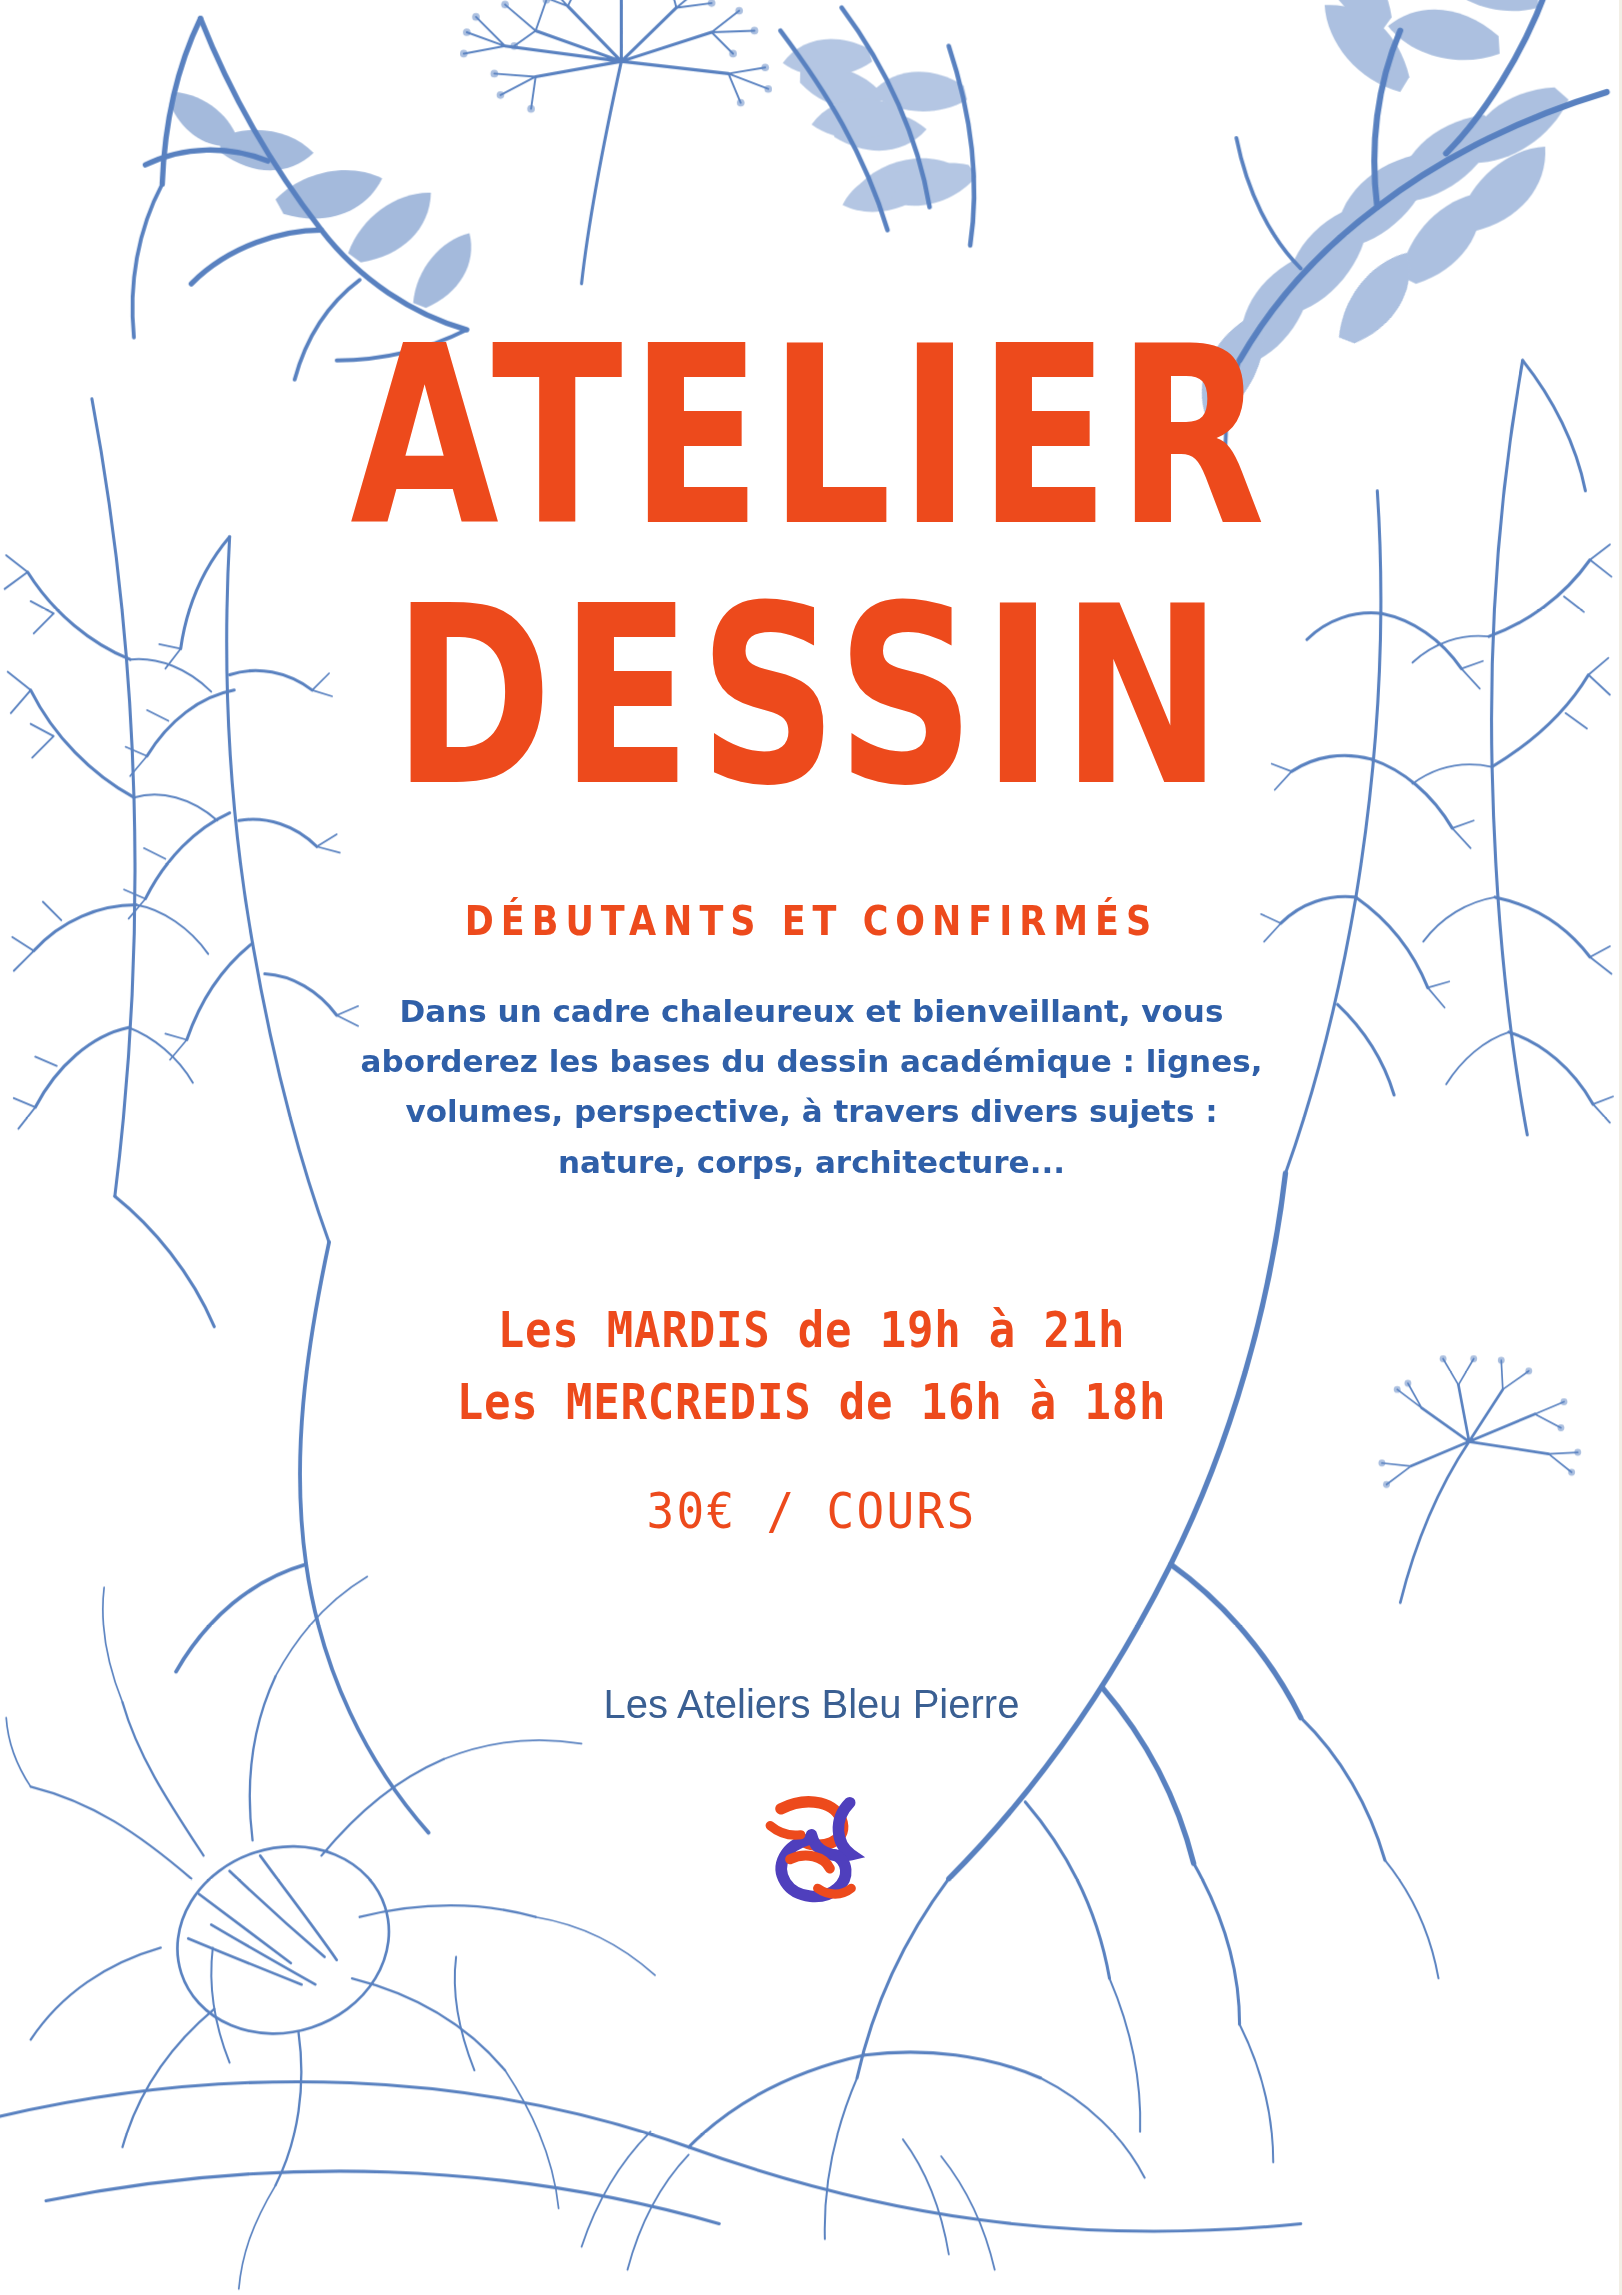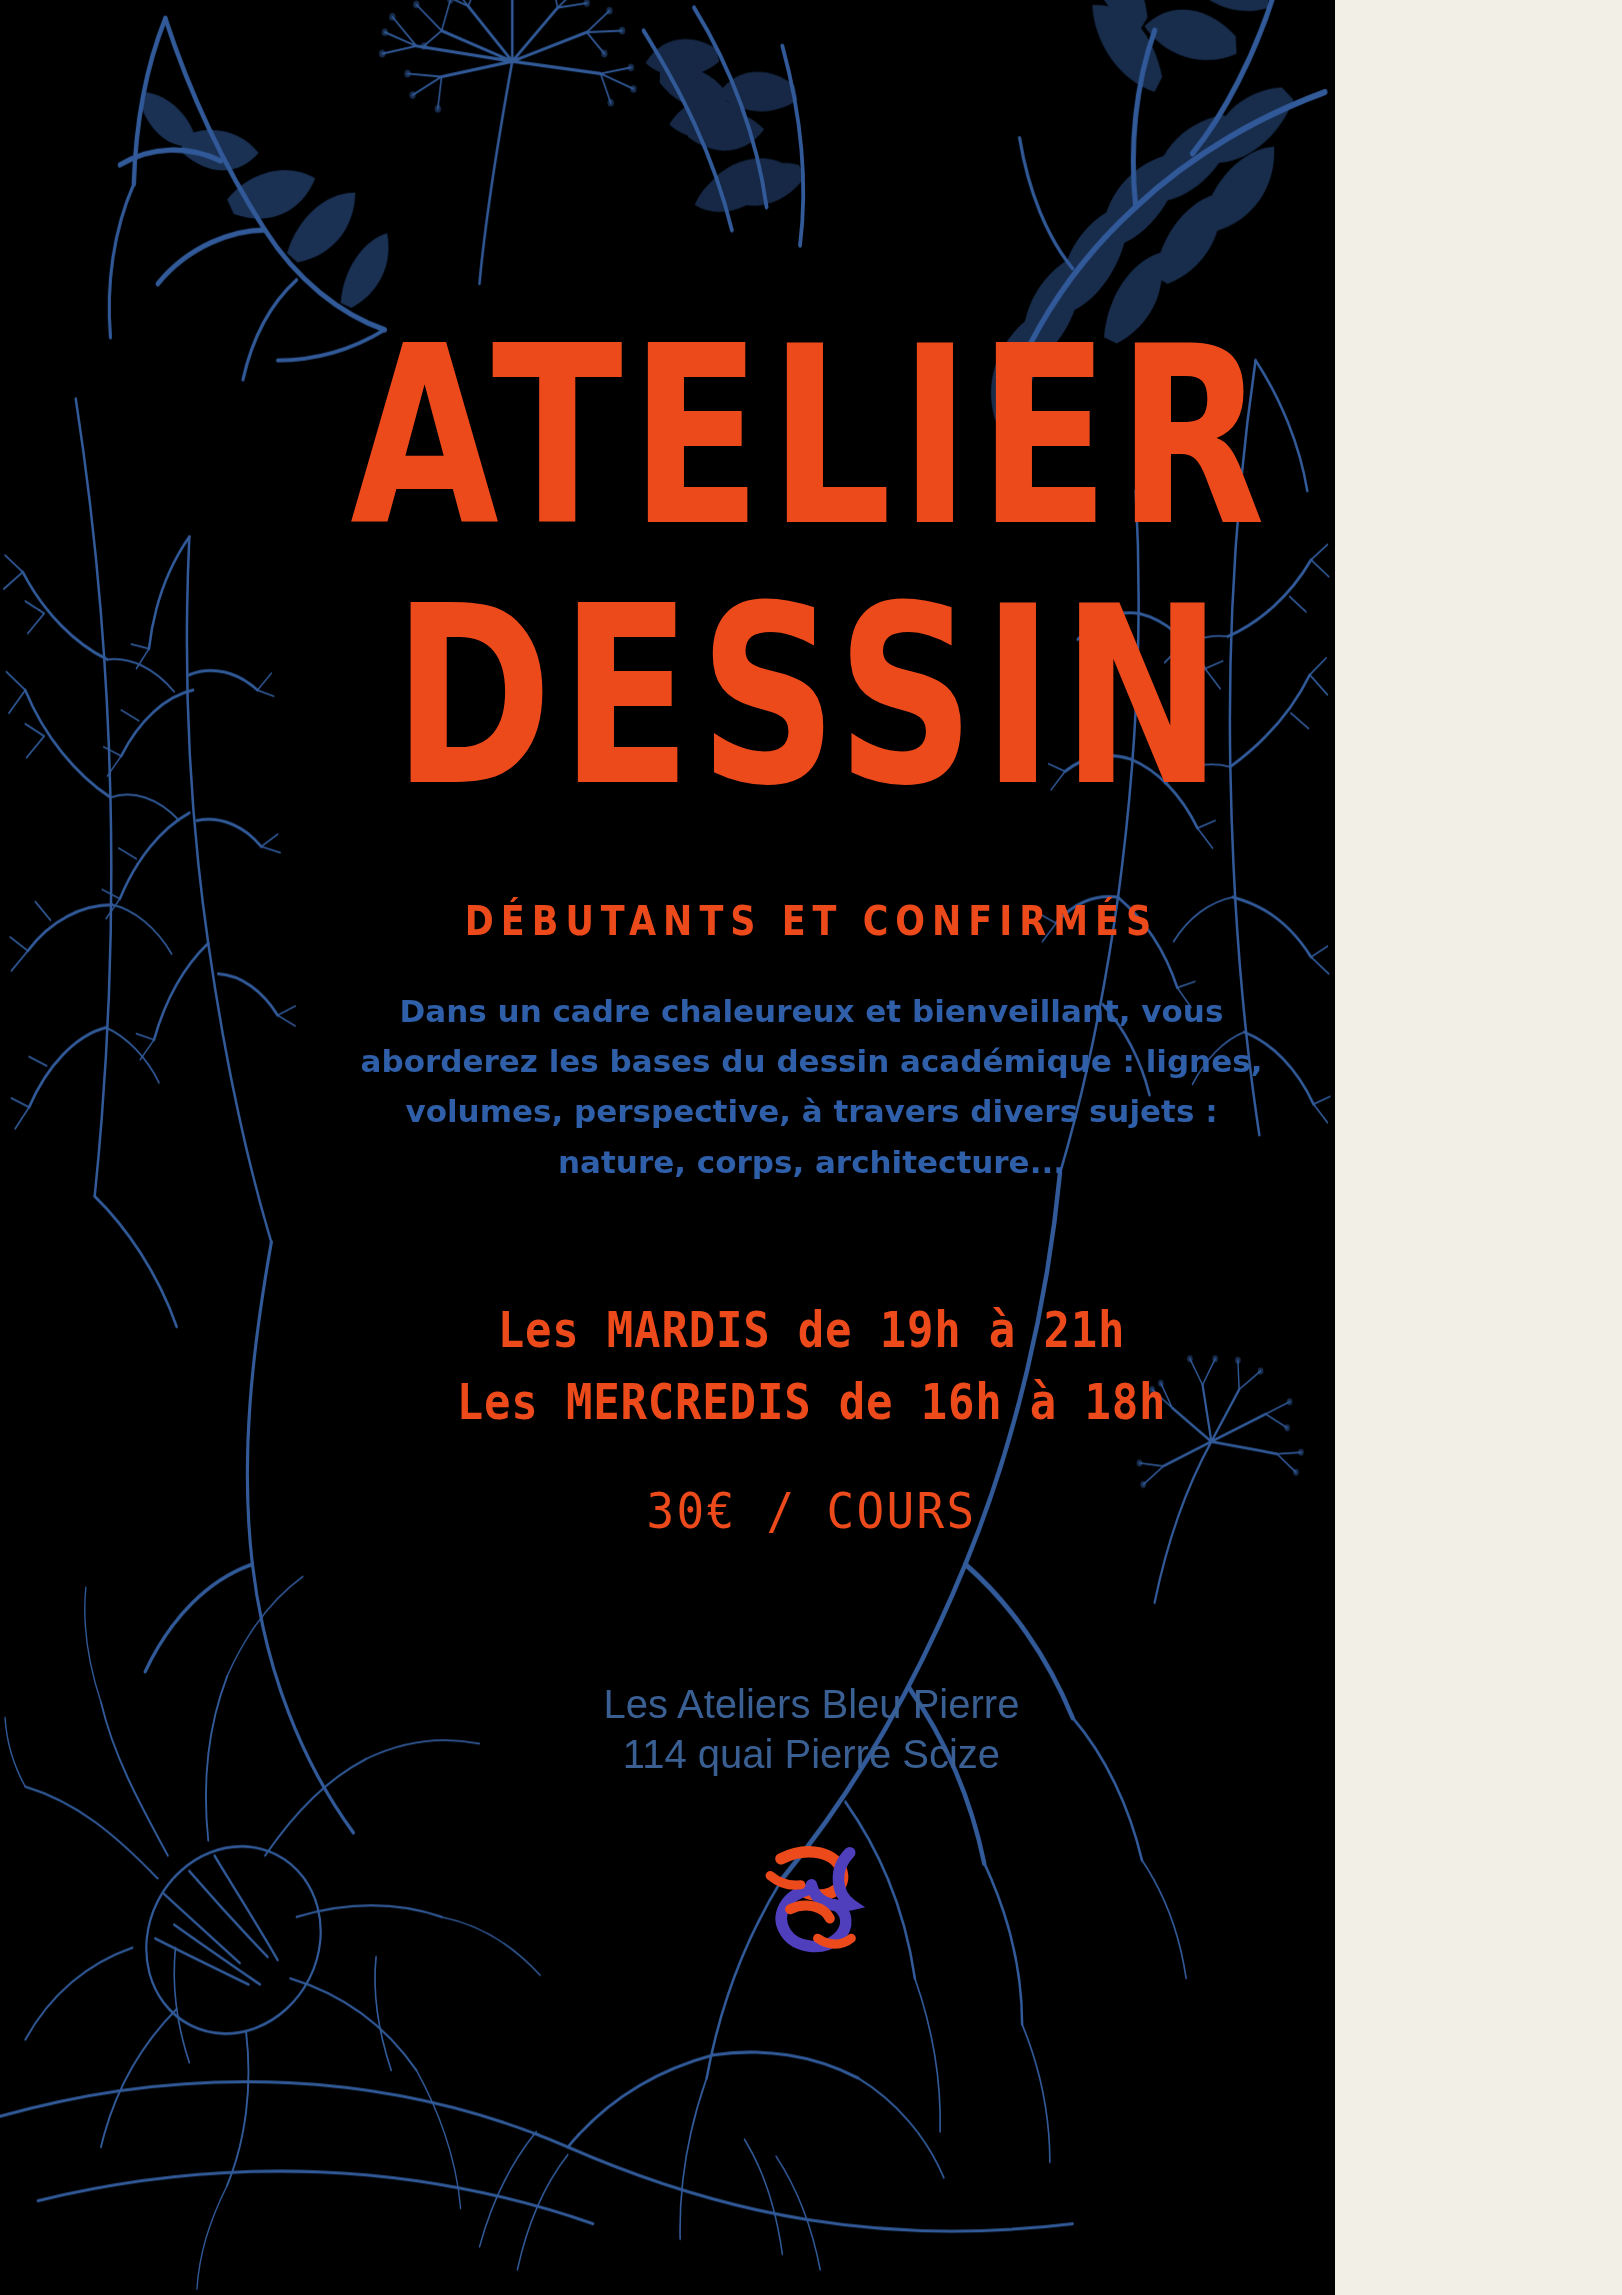--- a/index.html
+++ b/index.html
@@ -2,23 +2,23 @@
 <html style="font-size:12.3px"><head>
 <meta charset="utf-8">
 <style>
   html, body {
     margin: 0;
     padding: 0;
     background: #f2efe6;
   }
   #poster {
     position: relative;
-    width: 1335px;
+    width: 1619px;
     height: 2295px;
-    background: #000000;
+    background: #ffffff;
     overflow: hidden;
     font-family: "Liberation Sans", sans-serif;
   }
 
   
   #botanical {
     position: absolute;
     inset: 0;
     width: 100%;
     height: 100%;
@@ -478,21 +478,20 @@
 
     <div class="schedule">
       <div>Les MARDIS de 19h à 21h</div>
       <div>Les MERCREDIS de 16h à 18h</div>
     </div>
 
     <div class="price">30€ / COURS</div>
 
     <div class="venue">
       <div>Les Ateliers Bleu Pierre</div>
-      <div>114 quai Pierre Scize</div>
     </div>
 
 
     <div class="logo-wrap">
       <svg viewBox="0 0 200 200" width="153" height="153" xmlns="http://www.w3.org/2000/svg">
         <g fill="none" stroke-linecap="round">
           <path d="M60,52 C96,34 134,44 140,70 C146,96 112,106 92,96" stroke="#ed4a1c" stroke-width="15"></path>
           <path d="M150,44 C128,66 132,98 152,112 C126,118 104,106 100,86" stroke="#4f3fbd" stroke-width="15"></path>
           <path d="M96,92 C66,100 52,126 66,148 C80,170 116,172 134,156 C150,142 148,120 130,112" stroke="#4f3fbd" stroke-width="15"></path>
           <path d="M72,118 C92,108 116,114 124,130" stroke="#ed4a1c" stroke-width="13"></path>

